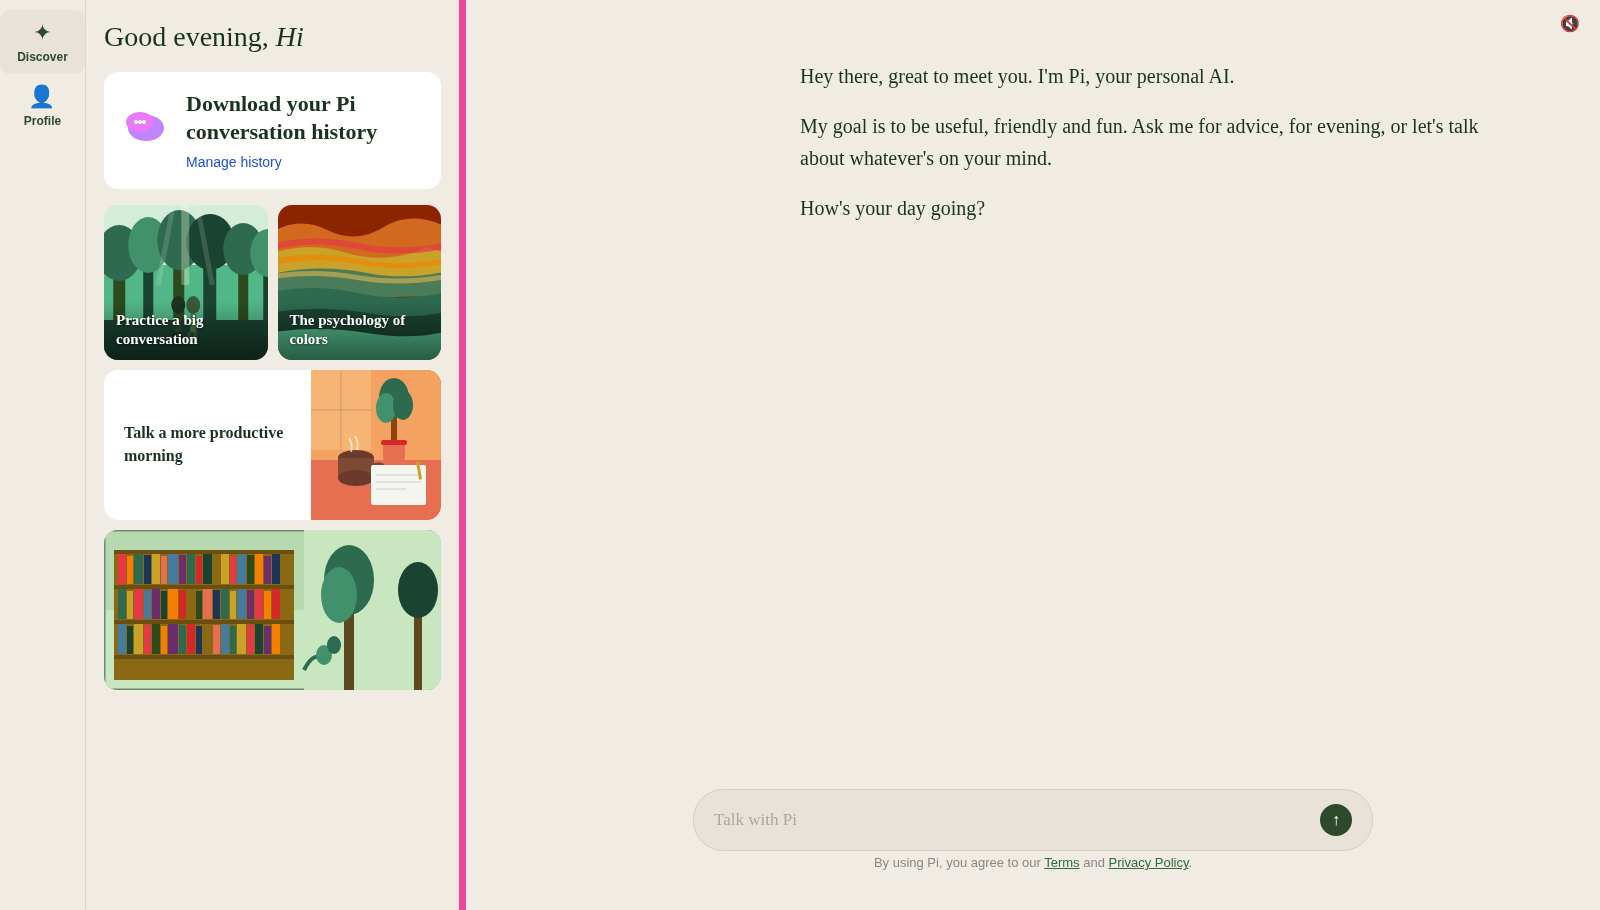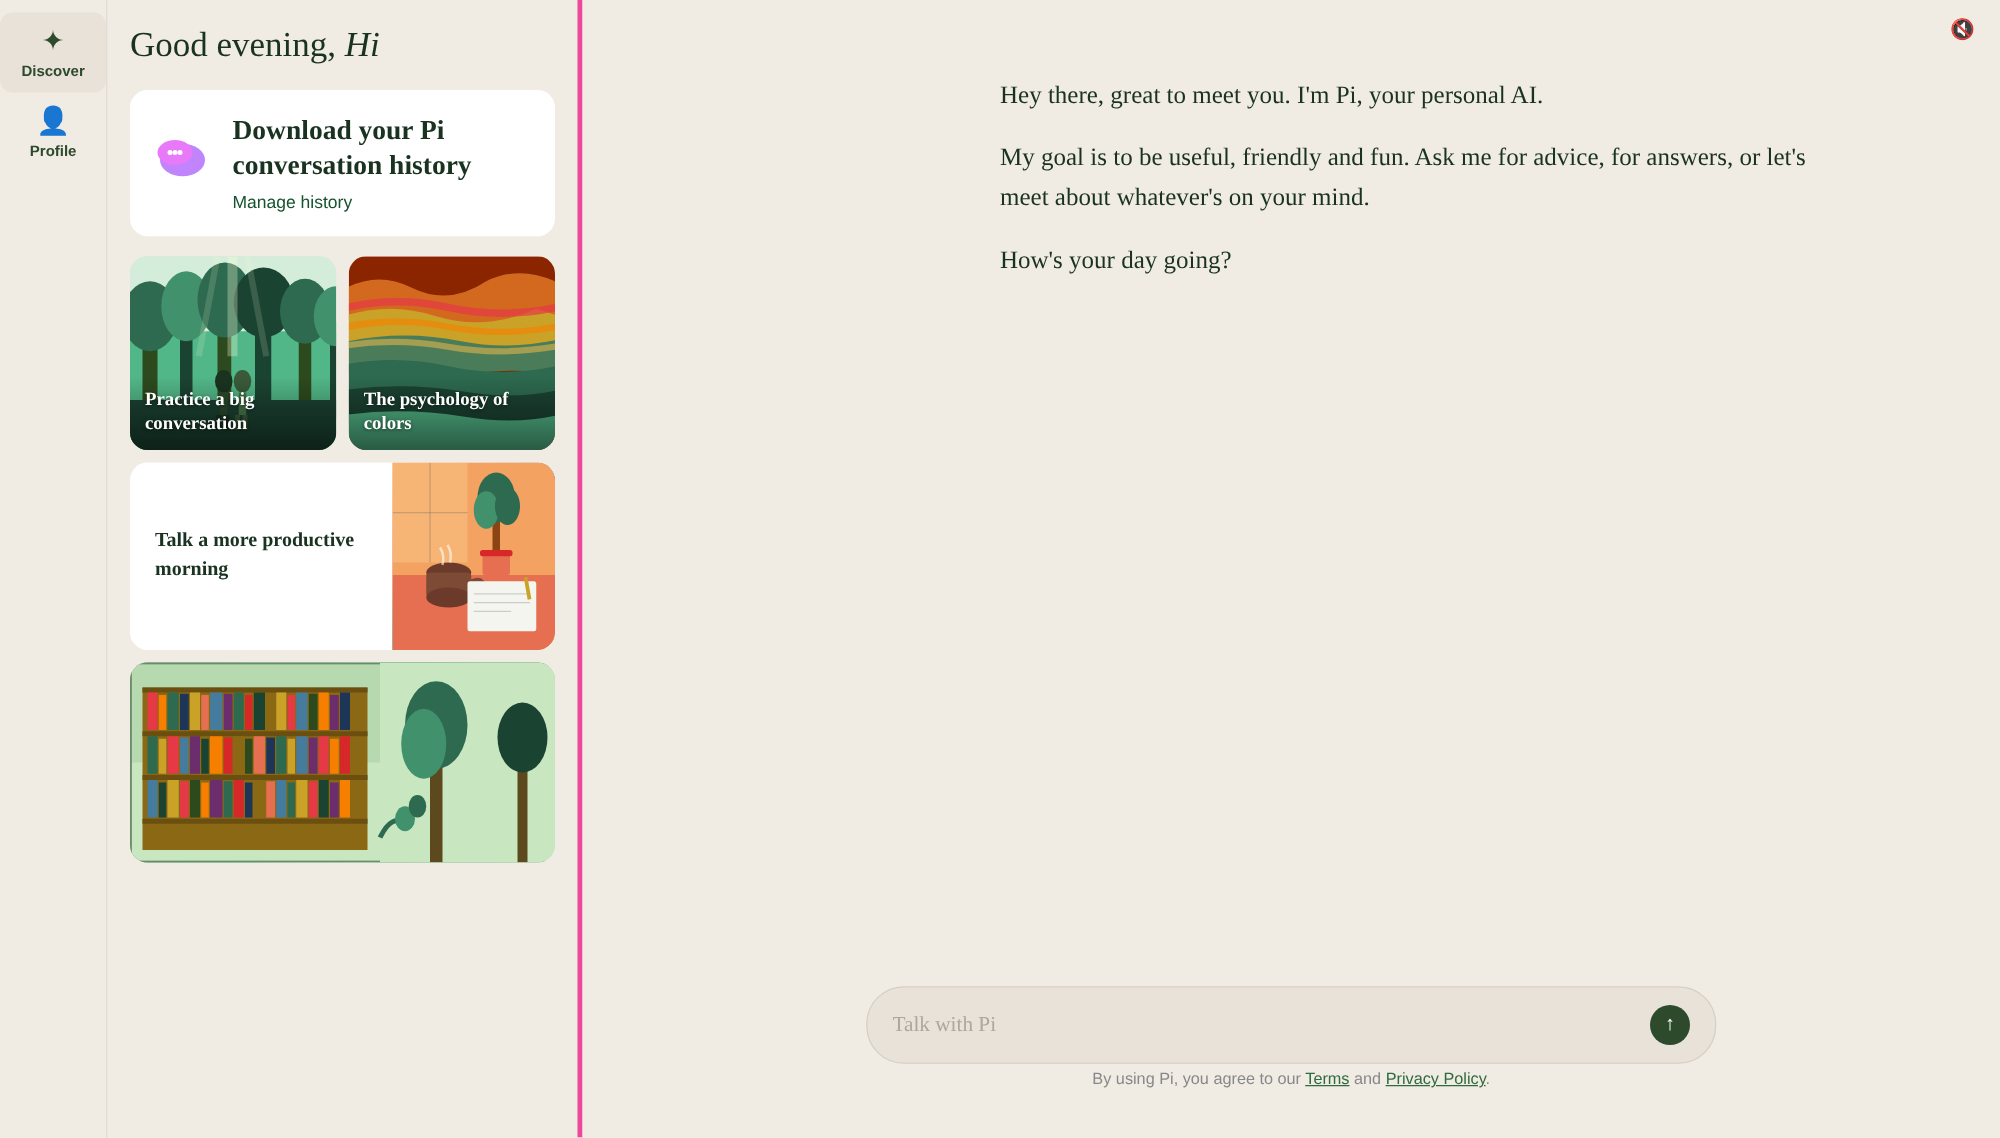--- a/index.html
+++ b/index.html
@@ -50,21 +50,21 @@
       font-size: 12px;
       color: #2d4a2d;
       font-family: Arial, sans-serif;
       font-weight: 700;
     }
 
     
     .content-panel {
       width: 380px;
       background: #f0ebe3;
-      border-right: 4px solid #ec4899;
+      border-right: 7px solid #ec4899;
       overflow-y: auto;
       flex-shrink: 0;
       padding: 20px 18px;
     }
 
     .content-panel::-webkit-scrollbar {
       width: 4px;
     }
     .content-panel::-webkit-scrollbar-track {
       background: transparent;
@@ -109,21 +109,21 @@
       font-size: 22px;
       color: #1a3320;
       font-weight: 600;
       line-height: 1.3;
       margin-bottom: 6px;
       font-family: Georgia, serif;
     }
 
     .download-card-link {
       font-size: 14px;
-      color: #14532d;
+      color: #1d4ed8;
       text-decoration: none;
       font-family: Arial, sans-serif;
       font-weight: 500;
     }
 
     
     .card-row {
       display: flex;
       gap: 10px;
       margin-bottom: 10px;
@@ -565,21 +565,21 @@
 <div class="chat-area">
 
   <div class="chat-header">
     <span class="volume-icon">🔇</span>
   </div>
 
   <div class="chat-messages">
     <div class="message-spacer"></div>
     <div class="message-text">
       <p>Hey there, great to meet you. I'm Pi, your personal AI.</p>
-      <p>My goal is to be useful, friendly and fun. Ask me for advice, for answers, or let's meet about whatever's on your mind.</p>
+      <p>My goal is to be useful, friendly and fun. Ask me for advice, for evening, or let's talk about whatever's on your mind.</p>
       <p>How's your day going?</p>
     </div>
   </div>
 
   <div class="chat-input-area">
     <div class="chat-input-wrapper">
       <input class="chat-input" type="text" placeholder="Talk with Pi" style="">
       <button class="send-button">
         <span class="send-icon">↑</span>
       </button>

